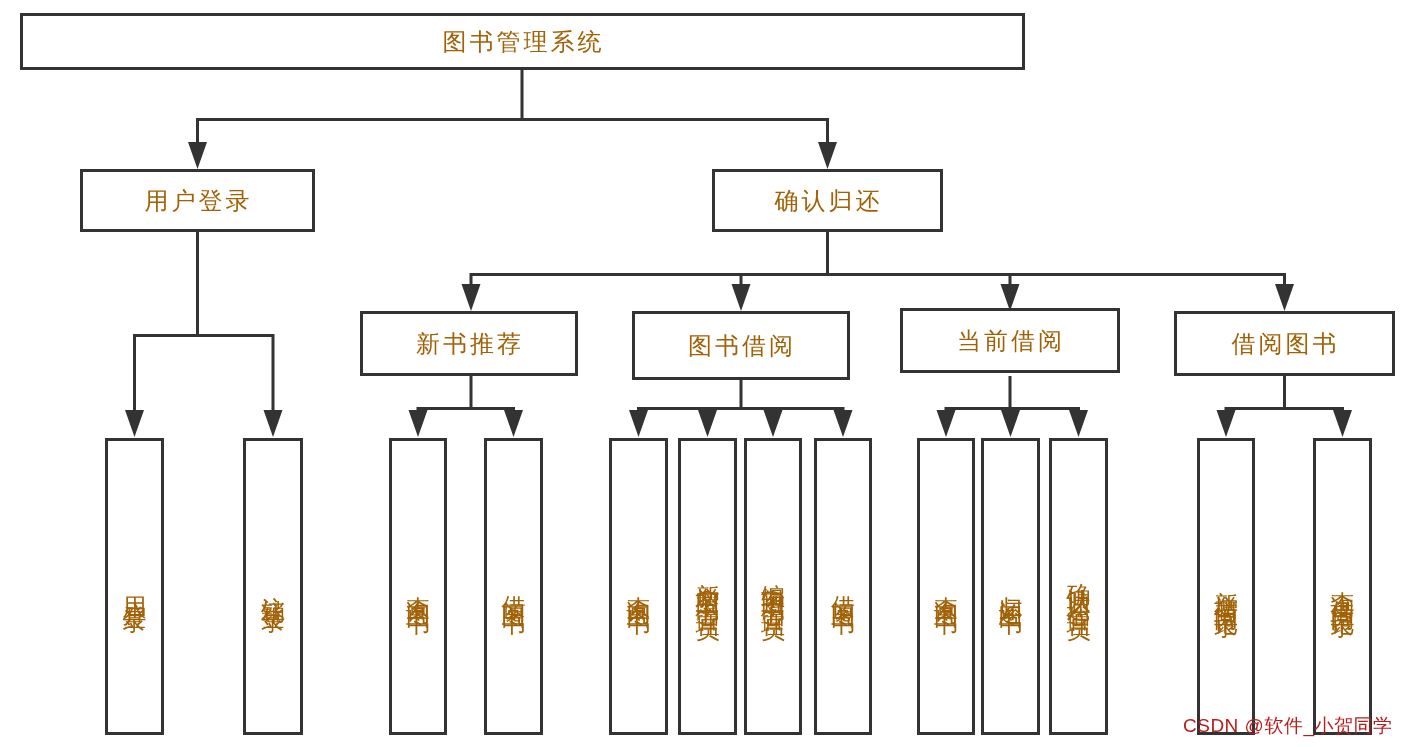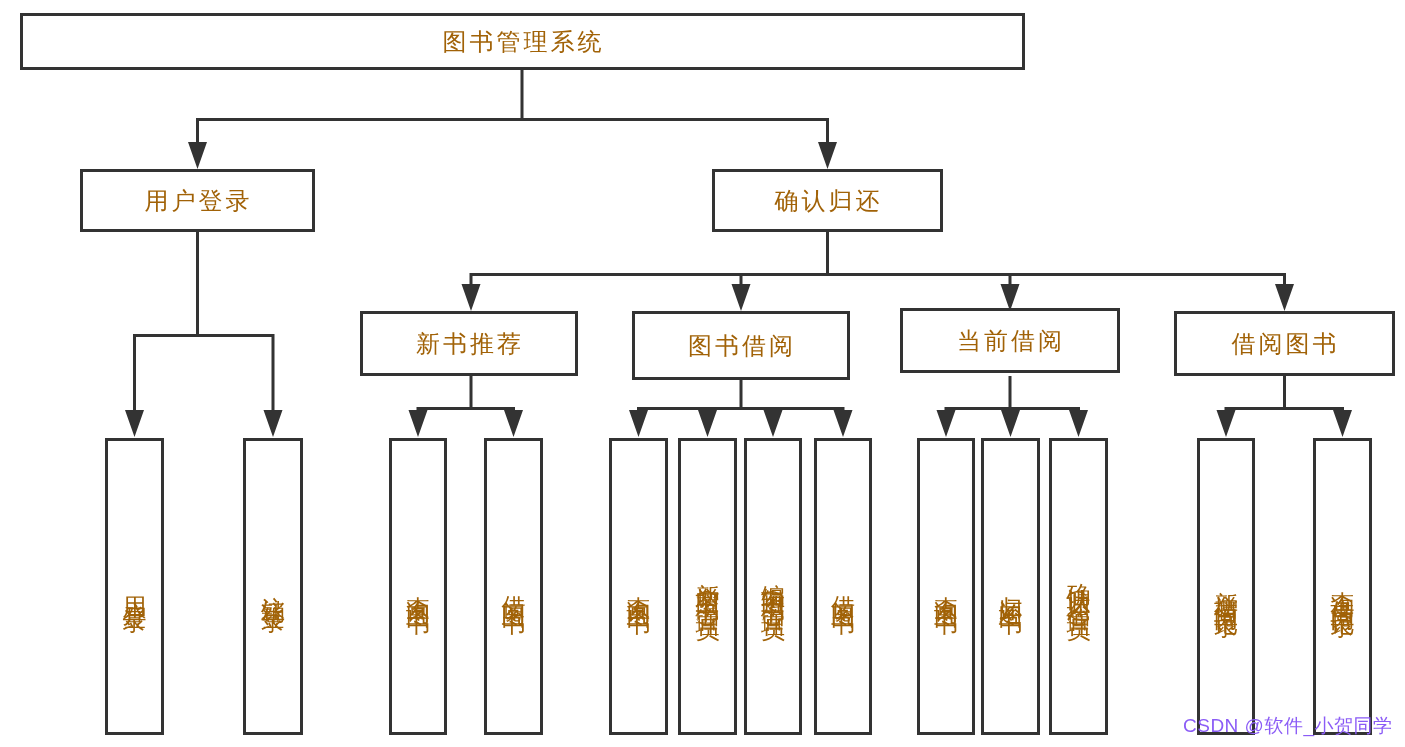--- a/index.html
+++ b/index.html
@@ -28,21 +28,21 @@
     writing-mode:vertical-rl;
     text-orientation:mixed;
     font-size:24px;
     letter-spacing:5px;
   }
   .watermark{
     position:absolute;
     left:1183px;top:713px;
     font-size:19px;
     letter-spacing:0.5px;
-    color:#8b5cf6;
+    color:#b91c1c;
     white-space:nowrap;
     z-index:5;
     text-align:right;
   }
 </style>
 </head>
 <body>
 
 <div id="canvas">
 

